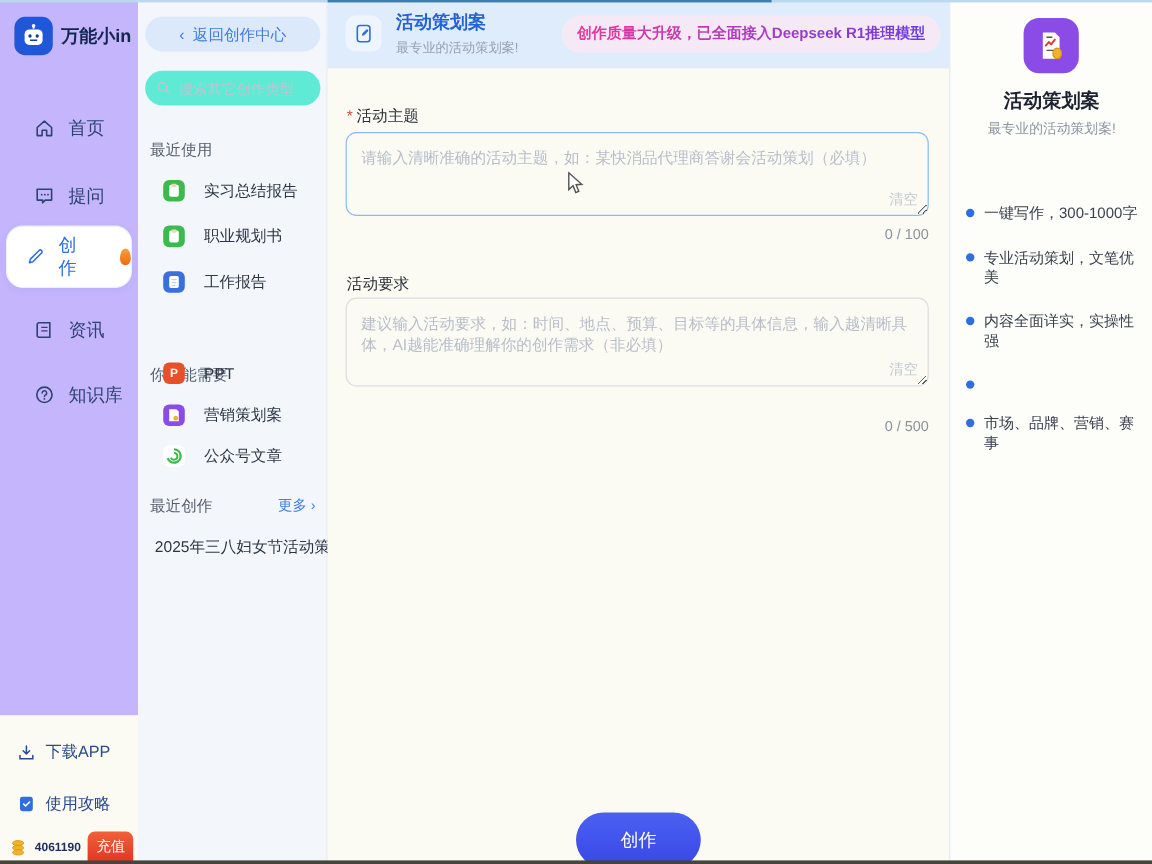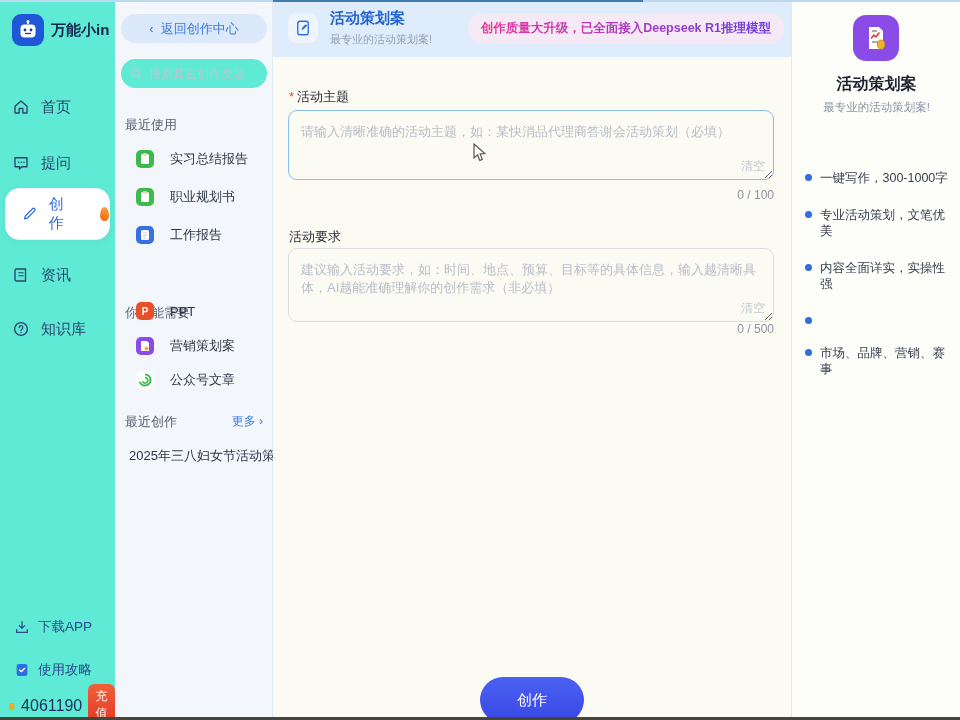--- a/index.html
+++ b/index.html
@@ -5,31 +5,31 @@
   * { margin:0; padding:0; box-sizing:border-box; }
   html,body { width:960px; height:720px; overflow:hidden; }
   body { font-family:"Liberation Sans","DejaVu Sans",sans-serif; background:#fbfbf3; position:relative; }
 
   
   .topline-light { position:absolute; top:0; left:0; width:960px; height:2px; background:#bcd8ee; z-index:50; }
   .topline-dark  { position:absolute; top:0; left:273px; width:370px; height:2px; background:#3f7dae; z-index:51; }
   .bottomline    { position:absolute; bottom:0; left:0; width:960px; height:3px; background:#45453c; z-index:51; }
 
   
-  .nav { position:absolute; left:0; top:0; width:115px; height:720px; background:#5eead4; }
+  .nav { position:absolute; left:0; top:0; width:115px; height:596px; background:#c4b5fd; }
   .brand { display:flex; align-items:center; gap:7px; padding:14px 0 0 12px; }
   .brand-logo { width:32px; height:32px; background:#2056d8; border-radius:9px; display:flex; align-items:center; justify-content:center; flex:0 0 auto; }
   .brand-name { font-size:15px; font-weight:bold; color:#13264d; white-space:nowrap; }
-  .nav-item { position:absolute; left:0; width:115px; height:34px; display:flex; align-items:center; gap:11px; padding-left:12px; color:#2c4470; font-size:15px; cursor:pointer; }
+  .nav-item { position:absolute; left:0; width:115px; height:34px; display:flex; align-items:center; gap:11px; padding-left:28px; color:#2c4470; font-size:15px; cursor:pointer; }
   .nav-item svg { flex:0 0 auto; }
   .nav-active { position:absolute; left:5px; top:188px; width:105px; height:52px; background:#ffffff; border:1px solid #eaf2fc; border-radius:14px; display:flex; align-items:center; gap:11px; padding-left:15px; color:#2e6ee0; font-size:15px; cursor:pointer; box-shadow:0 2px 6px rgba(80,120,200,.08); }
   .flame { width:10px; height:14px; background:linear-gradient(180deg,#f8a03c,#ee6a12); border-radius:50% 50% 50% 50% / 62% 62% 38% 38%; margin-left:12px; }
   .nav-util { position:absolute; left:0; width:115px; height:30px; display:flex; align-items:center; gap:8px; padding-left:14px; color:#2a4a8f; font-size:13.5px; cursor:pointer; }
   .credits-row { position:absolute; left:0; top:694px; width:115px; height:24px; display:flex; align-items:center; gap:4px; padding-left:8px; }
-  .credits-num { font-size:16px; font-weight:normal; color:#1c2f5e; }
+  .credits-num { font-size:10px; font-weight:bold; color:#1c2f5e; }
   .recharge-btn { margin-left:2px; background:linear-gradient(180deg,#f2603a,#e03420); color:#fff; font-size:12px; border:none; border-radius:6px 6px 0 0; padding:4px 7px 6px; cursor:pointer; }
 
   
   .catalog { position:absolute; left:115px; top:0; width:158px; height:720px; background:#f3f7fc; border-right:1px solid #e2ebf5; }
   .back-btn { position:absolute; left:6px; top:14px; width:146px; height:29px; background:#dce9fa; border:none; border-radius:16px; color:#3d7ce2; font-size:13px; display:flex; align-items:center; justify-content:center; gap:7px; cursor:pointer; font-family:inherit; }
   .search-box { position:absolute; left:6px; top:59px; width:146px; height:29px; background:#5eead4; border-radius:15px; display:flex; align-items:center; gap:6px; padding-left:9px; }
   .search-input { border:none; outline:none; background:transparent; width:110px; font-size:12px; color:#444; font-family:inherit; }
   .search-input::placeholder { color:#bcc6d4; }
   .cat-label { position:absolute; left:10px; font-size:13px; color:#565f6e; }
   .cat-item { position:absolute; left:21px; display:flex; align-items:center; gap:16px; font-size:13px; color:#2e3645; cursor:pointer; }
@@ -250,21 +250,21 @@
   </div>
   <textarea class="ta ta-topic" placeholder="请输入清晰准确的活动主题，如：某快消品代理商答谢会活动策划（必填）" style=""></textarea>
   <span class="clear-btn" style="top:158px;">清空</span>
   <div class="counter" style="top:188px;">0 / 100</div>
 
   <div class="field-label" style="top:228px;">
     <span>活动要求</span>
   </div>
   <textarea class="ta ta-req" placeholder="建议输入活动要求，如：时间、地点、预算、目标等的具体信息，输入越清晰具体，AI越能准确理解你的创作需求（非必填）" style=""></textarea>
   <span class="clear-btn" style="top:300px;">清空</span>
-  <div class="counter" style="top:322px;">0 / 500</div>
+  <div class="counter" style="top:348px;">0 / 500</div>
 
   <button class="create-btn">创作</button>
 
   <span class="mouse-cursor">
     <svg width="14" height="20" viewBox="0 0 14 20">
         <path d="M1 1 L1 15 L4.6 11.8 L6.8 17.5 L9.3 16.4 L7.1 10.9 L11.8 10.6 Z" fill="#fff" stroke="#555" stroke-width="1.2"></path>
       </svg>
   </span>
 </div>
 

